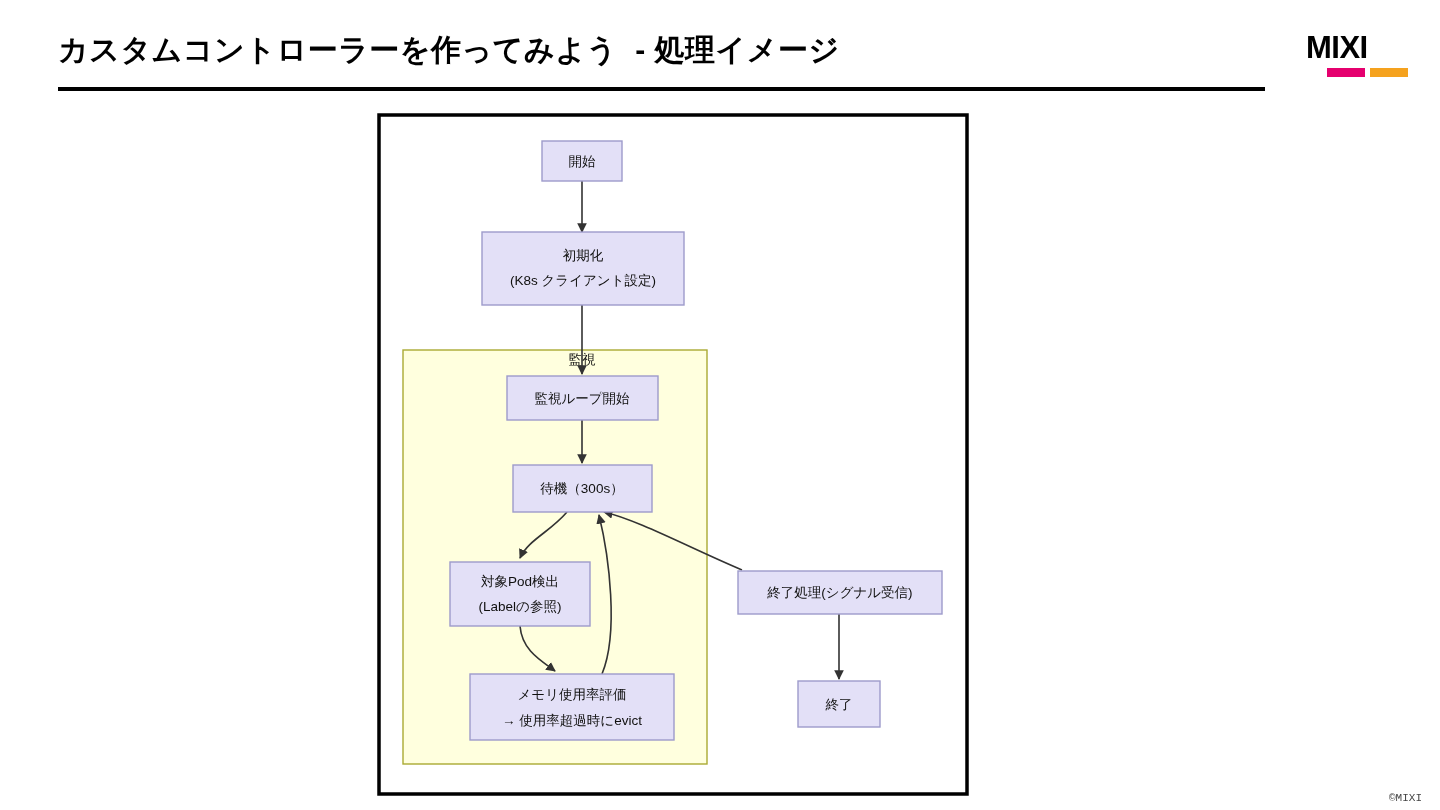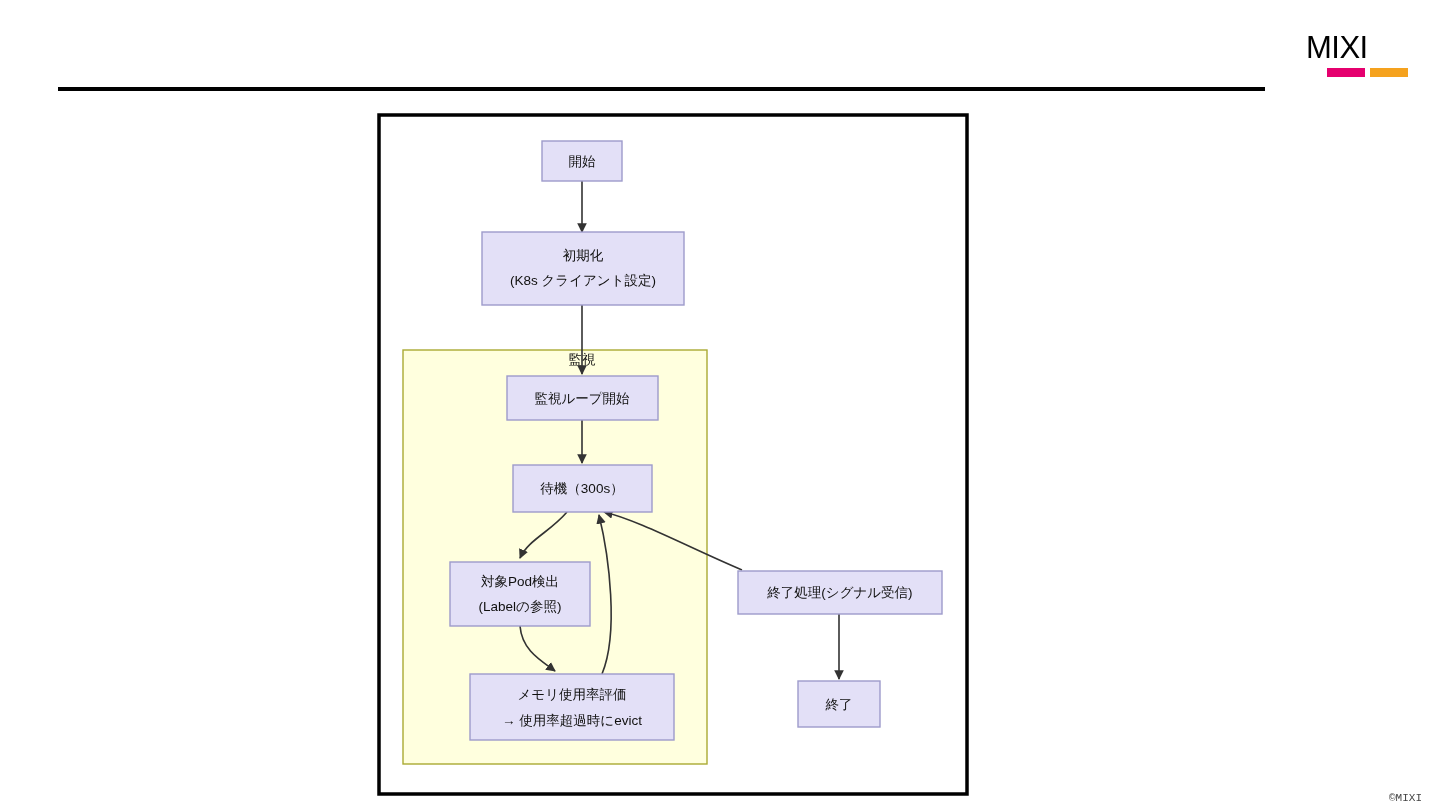--- a/index.html
+++ b/index.html
@@ -47,21 +47,21 @@
     position: absolute;
     left: 1306px;
     top: 32px;
     width: 104px;
     height: 44px;
   }
   #brand-wordmark {
     position: absolute;
     left: 0; top: 0;
     font-size: 31px;
-    font-weight: 400;
+    font-weight: 700;
     letter-spacing: -0.5px;
     color: #000000;
     font-family: "Liberation Sans", "DejaVu Sans", sans-serif;
     line-height: 31px;
   }
   #brand-bar-pink {
     position: absolute;
     left: 21px;
     top: 36px;
     width: 38px;
@@ -105,20 +105,21 @@
     font-family: "Liberation Sans", "DejaVu Sans", sans-serif;
     font-size: 13.5px;
     fill: #10100f;
     text-anchor: middle;
   }
 </style>
 </head>
 <body>
 
 <div id="slide-header">
+  <div id="page-title">カスタムコントローラーを作ってみよう  - 処理イメージ</div>
   <div id="title-rule"></div>
 
   <div id="brand-logo">
     <div id="brand-wordmark">MIXI</div>
     <div id="brand-bar-pink" style="background: rgb(229, 0, 110);"></div>
     <div id="brand-bar-orange" style="background: rgb(245, 162, 30);"></div>
   </div>
 </div>
 
 <div id="diagram-canvas">

